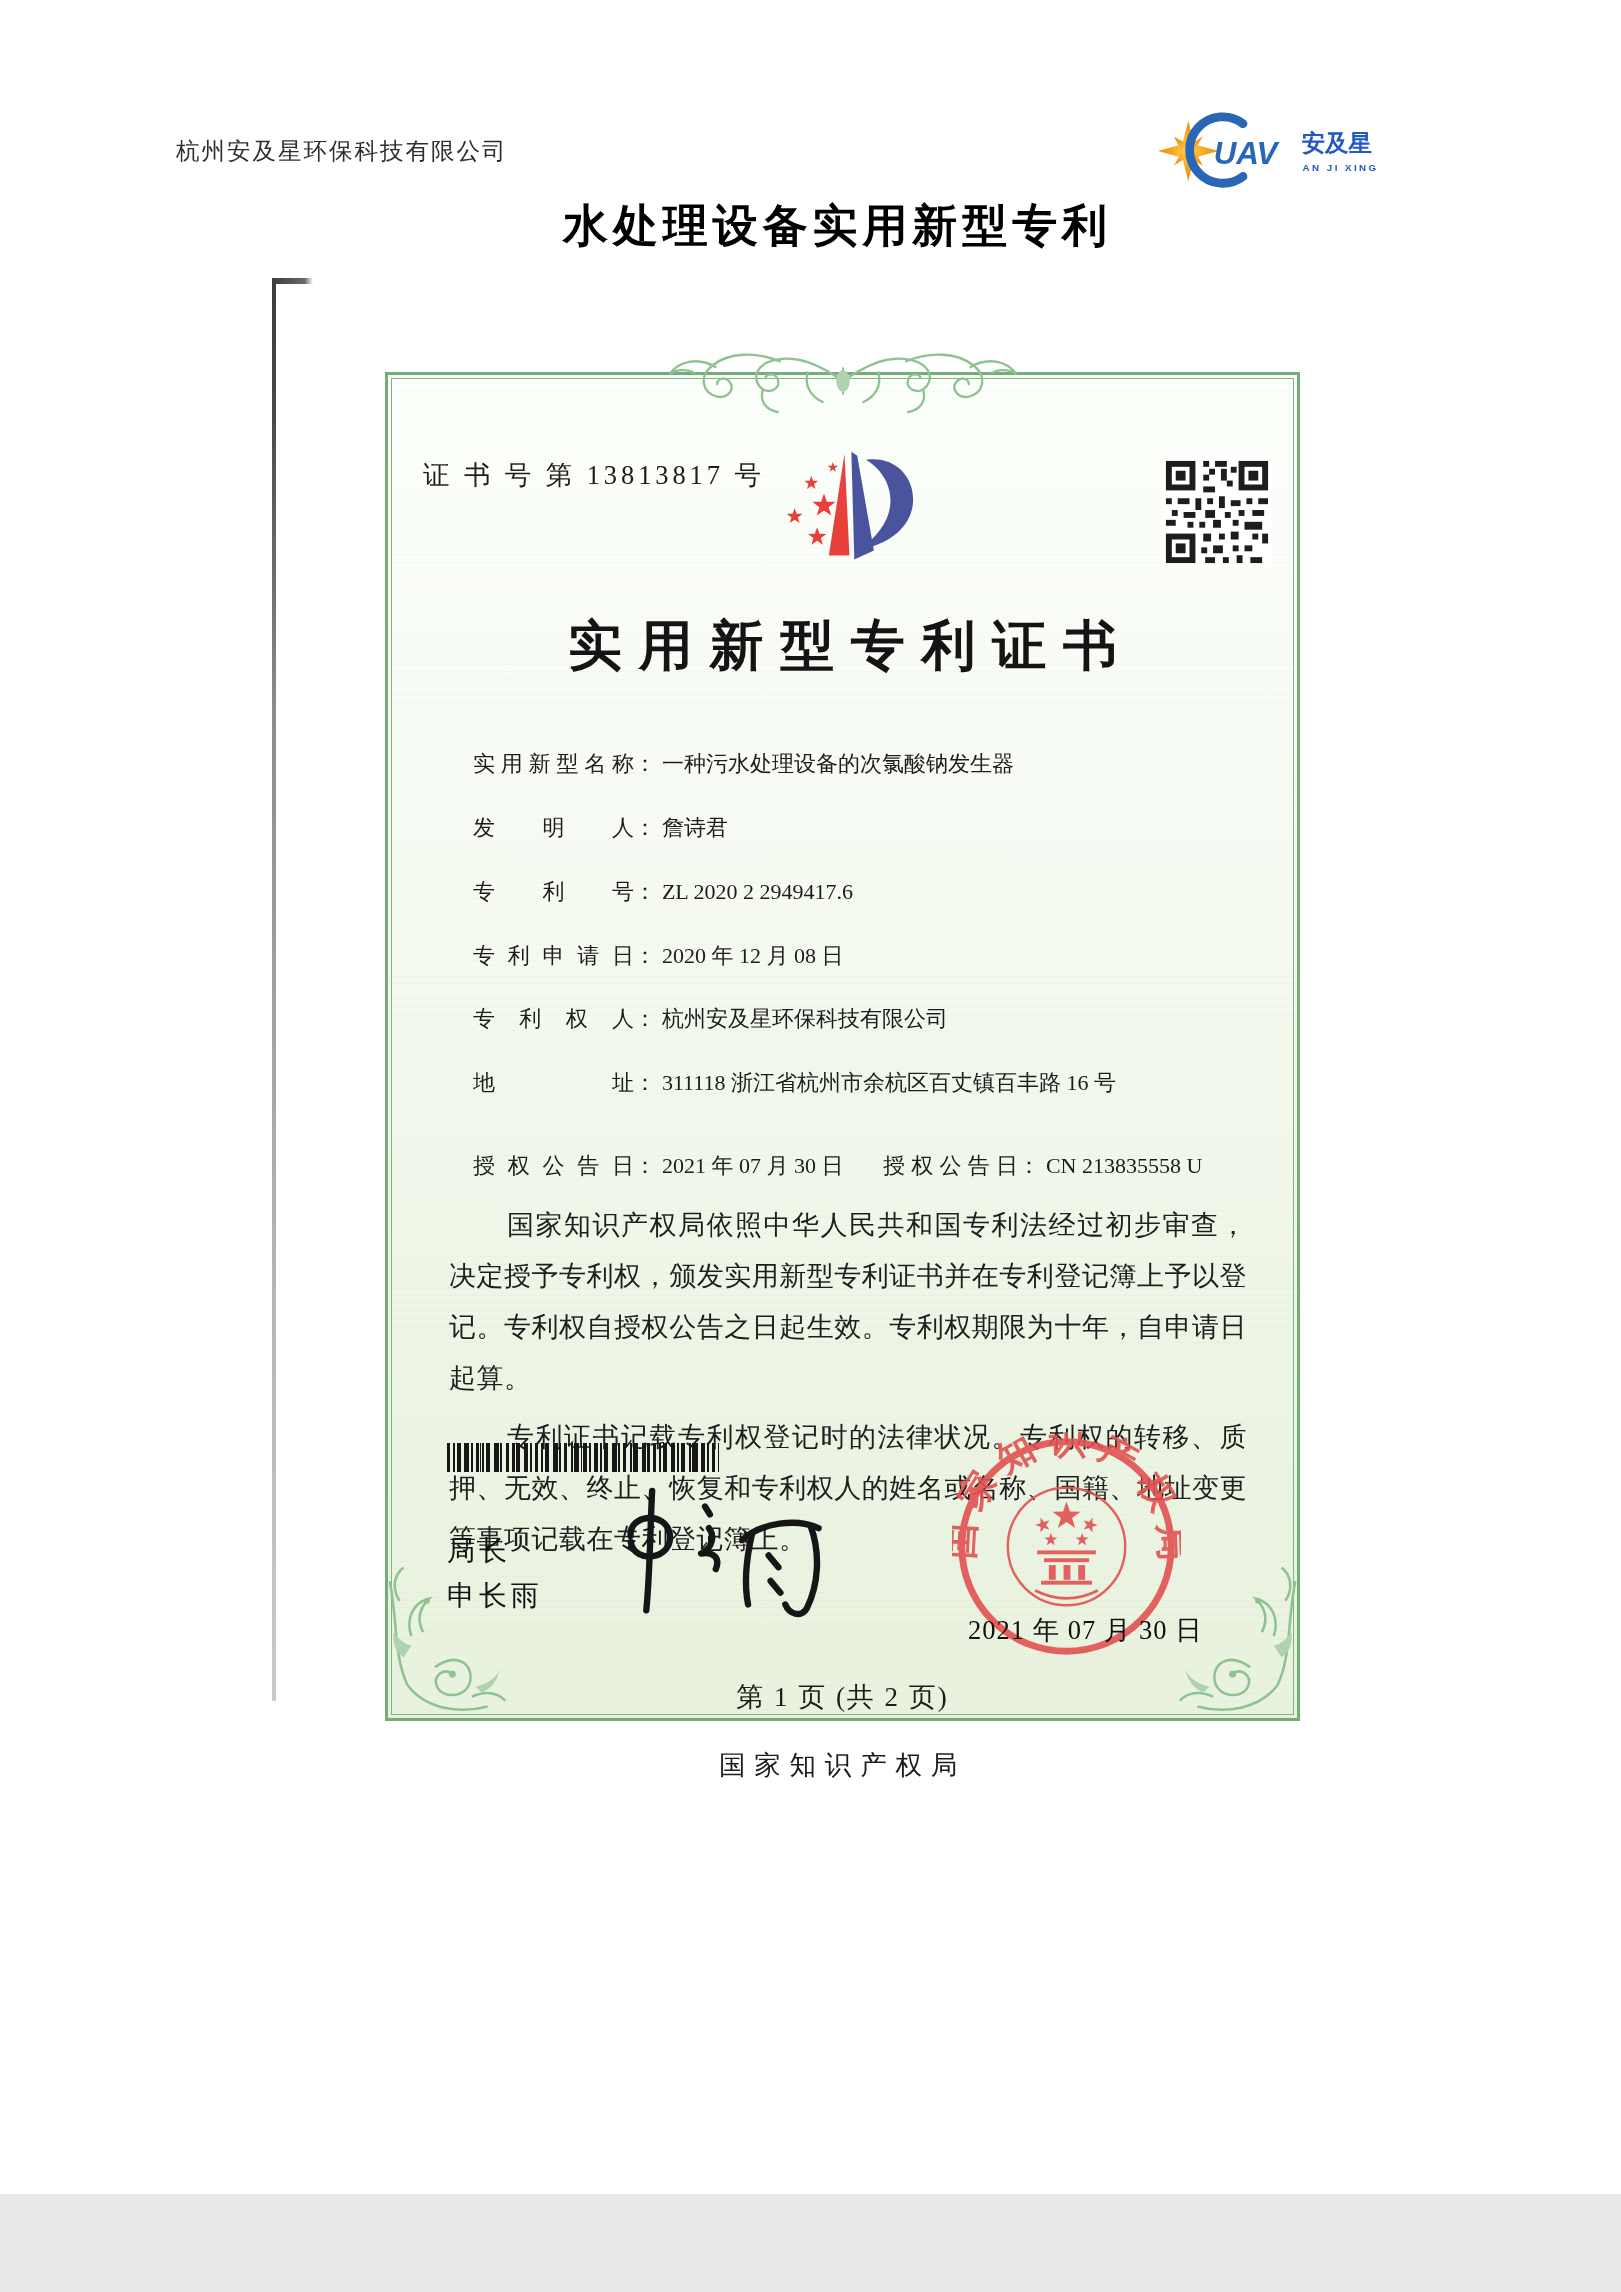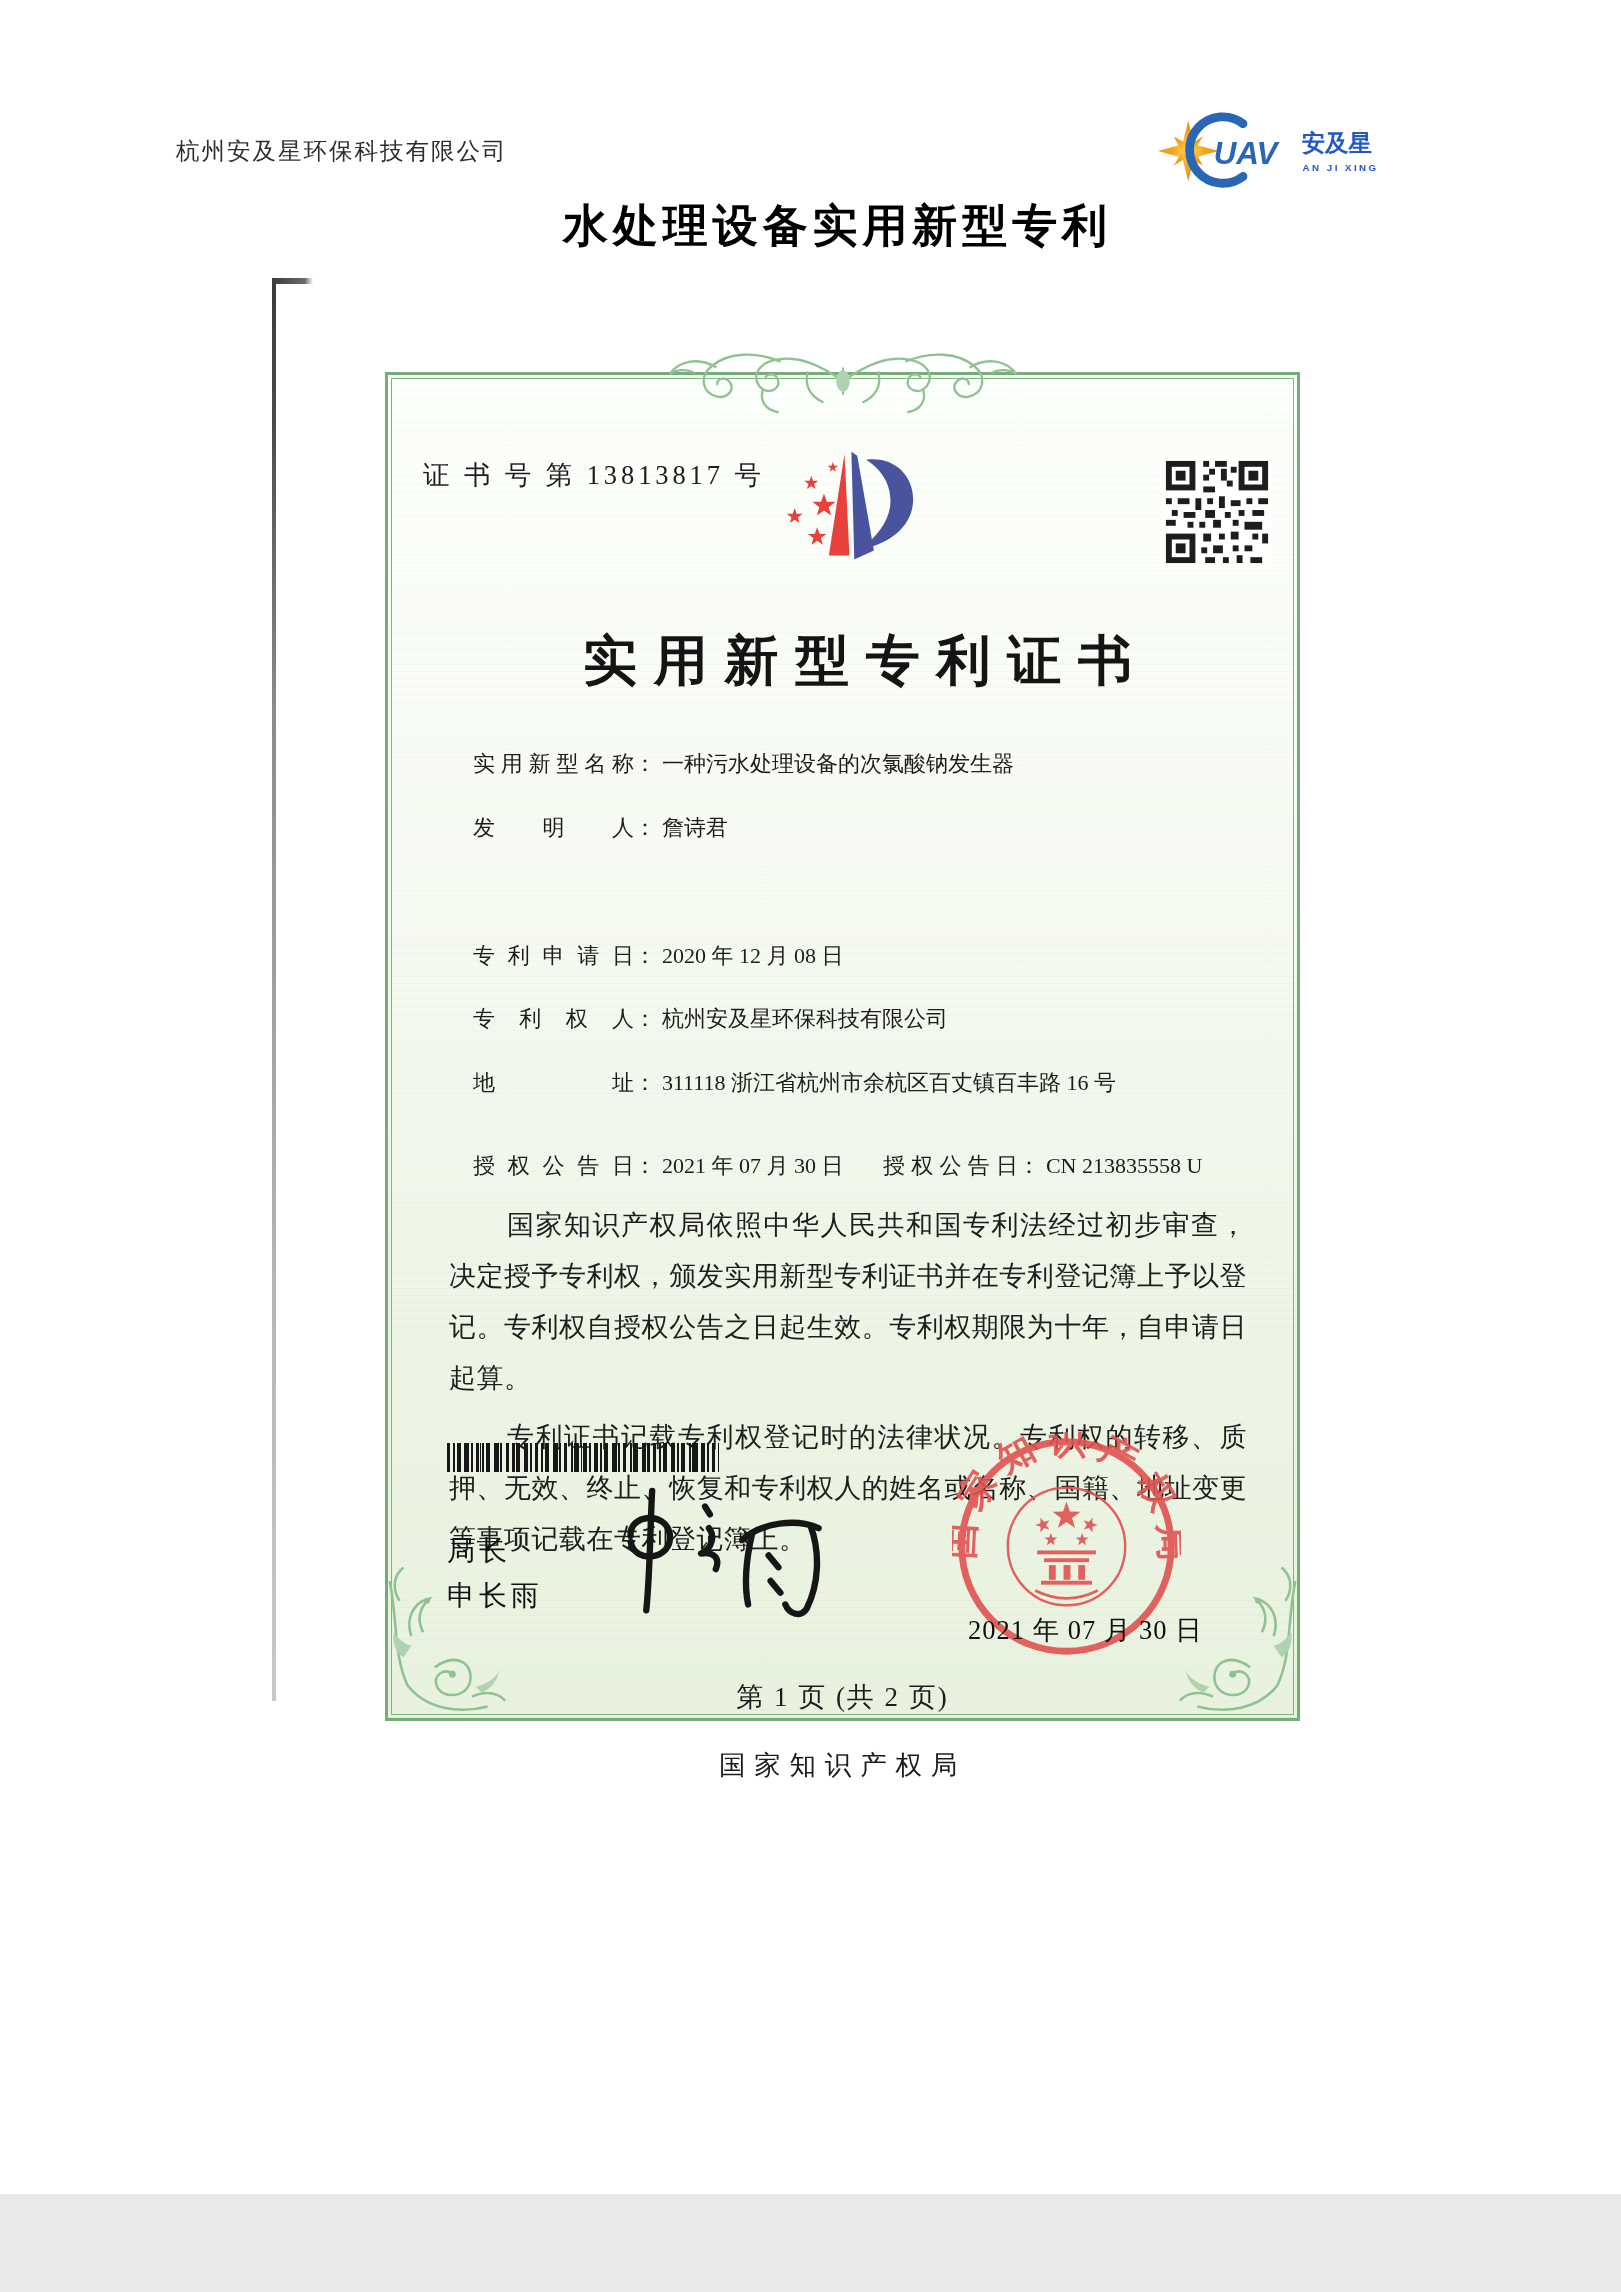--- a/index.html
+++ b/index.html
@@ -38,21 +38,21 @@
     position:absolute;left:2.9px;top:2.9px;right:2.9px;bottom:2.9px;
     border:1.5px solid #7fb381;pointer-events:none;
   }
   .flourish-top{position:absolute;left:50%;top:-29px;transform:translateX(-50%);}
   .flourish-bl{position:absolute;left:-9.8px;bottom:-11.8px;}
   .flourish-br{position:absolute;right:-9.8px;bottom:-11.8px;transform:scaleX(-1);}
   .cert-no{position:absolute;left:35px;top:82px;font-size:26.5px;letter-spacing:3.9px;color:#1d1d1d;}
   .cnipa-logo{position:absolute;left:380px;top:69px;}
   .qr{position:absolute;left:774px;top:82px;width:110px;height:110px;}
   .cert-title{
-    position:absolute;left:0;top:235px;width:100%;text-align:center;margin:15px;
+    position:absolute;left:0;top:235px;width:100%;text-align:center;margin:0;
     font-size:54px;font-weight:600;letter-spacing:16.7px;color:#141414;text-indent:16.7px;
   }
   .field-row{position:absolute;left:53px;font-size:22px;color:#1c1c1c;white-space:nowrap;margin-left:32px;}
   .f-label{display:inline-block;width:161px;text-align:justify;text-align-last:justify;vertical-align:bottom;}
   .f-colon{display:inline-block;margin-right:5.9px;}
   .row-1{top:374px}.row-2{top:438px}.row-3{top:502px}
   .row-4{top:566px}.row-5{top:629px}.row-6{top:693px}
   .row-grant{top:776px}
   .grant-no-group{position:absolute;left:410px;top:0;white-space:nowrap;}
   .grant-no-group .f-label{width:135px;}
@@ -235,20 +235,23 @@
     </svg>
 
     <h2 class="cert-title">实用新型专利证书</h2>
 
     <div class="field-row row-1">
       <span class="f-label">实用新型名称</span><span class="f-colon">：</span><span>一种污水处理设备的次氯酸钠发生器</span>
     </div>
     <div class="field-row row-2">
       <span class="f-label">发明人</span><span class="f-colon">：</span><span>詹诗君</span>
     </div>
+    <div class="field-row row-3">
+      <span class="f-label">专利号</span><span class="f-colon">：</span><span>ZL 2020 2 2949417.6</span>
+    </div>
     <div class="field-row row-4">
       <span class="f-label">专利申请日</span><span class="f-colon">：</span><span>2020 年 12 月 08 日</span>
     </div>
     <div class="field-row row-5">
       <span class="f-label">专利权人</span><span class="f-colon">：</span><span>杭州安及星环保科技有限公司</span>
     </div>
     <div class="field-row row-6">
       <span class="f-label">地址</span><span class="f-colon">：</span><span>311118 浙江省杭州市余杭区百丈镇百丰路 16 号</span>
     </div>
     <div class="field-row row-grant">

